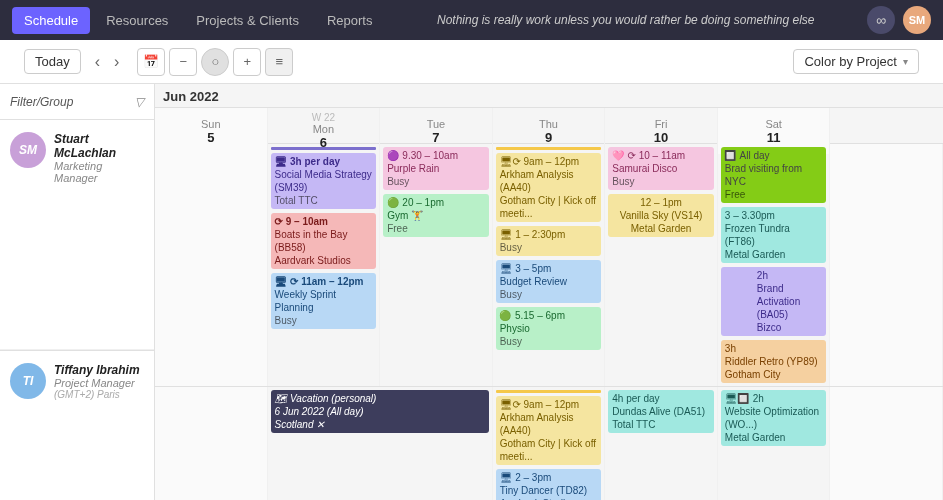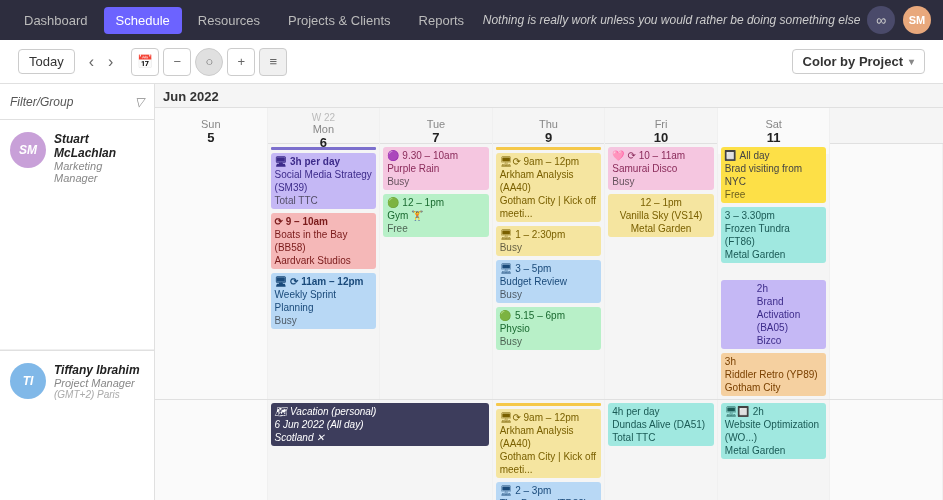--- a/index.html
+++ b/index.html
@@ -54,21 +54,21 @@
       display: flex; align-items: center; justify-content: center;
       color: #fff; font-size: 11px; font-weight: bold; cursor: pointer;
     }
 
     
     .toolbar {
       background: #fff;
       display: flex;
       align-items: center;
       height: 44px;
-      padding: 0 18px;
+      padding: 0 24px;
       border-bottom: 1px solid #e0e0e0;
       gap: 8px;
     }
     .toolbar-today {
       background: #fff;
       border: 1px solid #ccc;
       border-radius: 4px;
       padding: 4px 10px;
       cursor: pointer;
       font-size: 13px;
@@ -104,21 +104,20 @@
     .color-by-dropdown {
       display: flex; align-items: center;
       gap: 6px;
       border: 1px solid #ccc;
       border-radius: 4px;
       padding: 4px 10px;
       cursor: pointer;
       font-size: 13px;
       color: #333;
       background: #fff;
-      font-weight: bold;
     }
     .color-by-dropdown .chevron { color: #888; font-size: 10px; }
 
     
     .sidebar {
       width: 155px;
       min-width: 155px;
       background: #fff;
       border-right: 1px solid #e0e0e0;
       display: flex;
@@ -204,21 +203,21 @@
     .event .event-title { font-weight: 600; }
     .event .event-sub { color: rgba(0,0,0,0.6); }
     .event-purple { background: #c5b8f5; color: #3d2b8a; }
     .event-pink { background: #f5c6e0; color: #8a2b5a; }
     .event-yellow { background: #f5e5a0; color: #7a6000; }
     .event-blue { background: #b8d8f5; color: #1a4a7a; }
     .event-green { background: #b8f0c8; color: #1a6a30; }
     .event-dark { background: #3d3d5c; color: #fff; font-style: italic; }
     .event-teal { background: #a0e8e0; color: #1a5a55; }
     .event-red { background: #f5b8b8; color: #7a1a1a; }
-    .event-gray { background: #fde047; color: #444; }
+    .event-gray { background: #84cc16; color: #444; }
     .event-orange { background: #f5d0a0; color: #7a4000; }
     .grid-cell {
       border-right: 1px solid #f0f0f0;
       padding: 3px;
       display: flex;
       flex-direction: column;
       gap: 2px;
     }
 
     .weekend-cell { background: #fafafa; }
@@ -227,21 +226,20 @@
       overflow-y: auto;
       height: calc(500px - 84px - 60px);
     }
     .cal-scroll-area::-webkit-scrollbar { width: 6px; }
     .cal-scroll-area::-webkit-scrollbar-thumb { background: #ccc; border-radius: 3px; }
   </style>
 </head>
 <body>
 
 <div class="top-nav">
-  <div class="nav-item">Dashboard</div>
   <div class="nav-item active">Schedule</div>
   <div class="nav-item">Resources</div>
   <div class="nav-item">Projects &amp; Clients</div>
   <div class="nav-item">Reports</div>
   <div class="nav-announcement">Nothing is really work unless you would rather be doing something else</div>
   <div class="nav-icons">
     <div class="nav-icon-btn">∞</div>
     <div class="nav-avatar">SM</div>
   </div>
 </div>
@@ -352,21 +350,21 @@
           </div>
         </div>
 
         <div class="grid-cell">
           <div class="event event-pink">
             <div>🟣 9.30 – 10am</div>
             <div>Purple Rain</div>
             <div class="event-sub">Busy</div>
           </div>
           <div class="event event-green" style="margin-top:2px;">
-            <div>🟢 12 – 1pm</div>
+            <div>🟢 20 – 1pm</div>
             <div>Gym 🏋</div>
             <div class="event-sub">Free</div>
           </div>
         </div>
 
         <div class="grid-cell">
           <div style="height:3px; background:#f5c84a; border-radius:1px; margin-bottom:1px;"></div>
           <div class="event event-yellow">
             <div>🖥⟳ 9am – 12pm</div>
             <div>Arkham Analysis (AA40)</div>
@@ -405,21 +403,21 @@
           <div class="event event-gray">
             <div>🔲 All day</div>
             <div>Brad visiting from NYC</div>
             <div class="event-sub">Free</div>
           </div>
           <div class="event event-teal" style="margin-top:2px;">
             <div>3 – 3.30pm</div>
             <div>Frozen Tundra (FT86)</div>
             <div>Metal Garden</div>
           </div>
-          <div class="event event-purple" style="margin-top:15px;padding-left:36px;">
+          <div class="event event-purple" style="margin-top:2px;padding-left:36px;">
             <div>2h</div>
             <div>Brand Activation (BA05)</div>
             <div>Bizco</div>
           </div>
           <div class="event event-orange" style="margin-top:2px;">
             <div>3h</div>
             <div>Riddler Retro (YP89)</div>
             <div>Gotham City</div>
           </div>
         </div>

